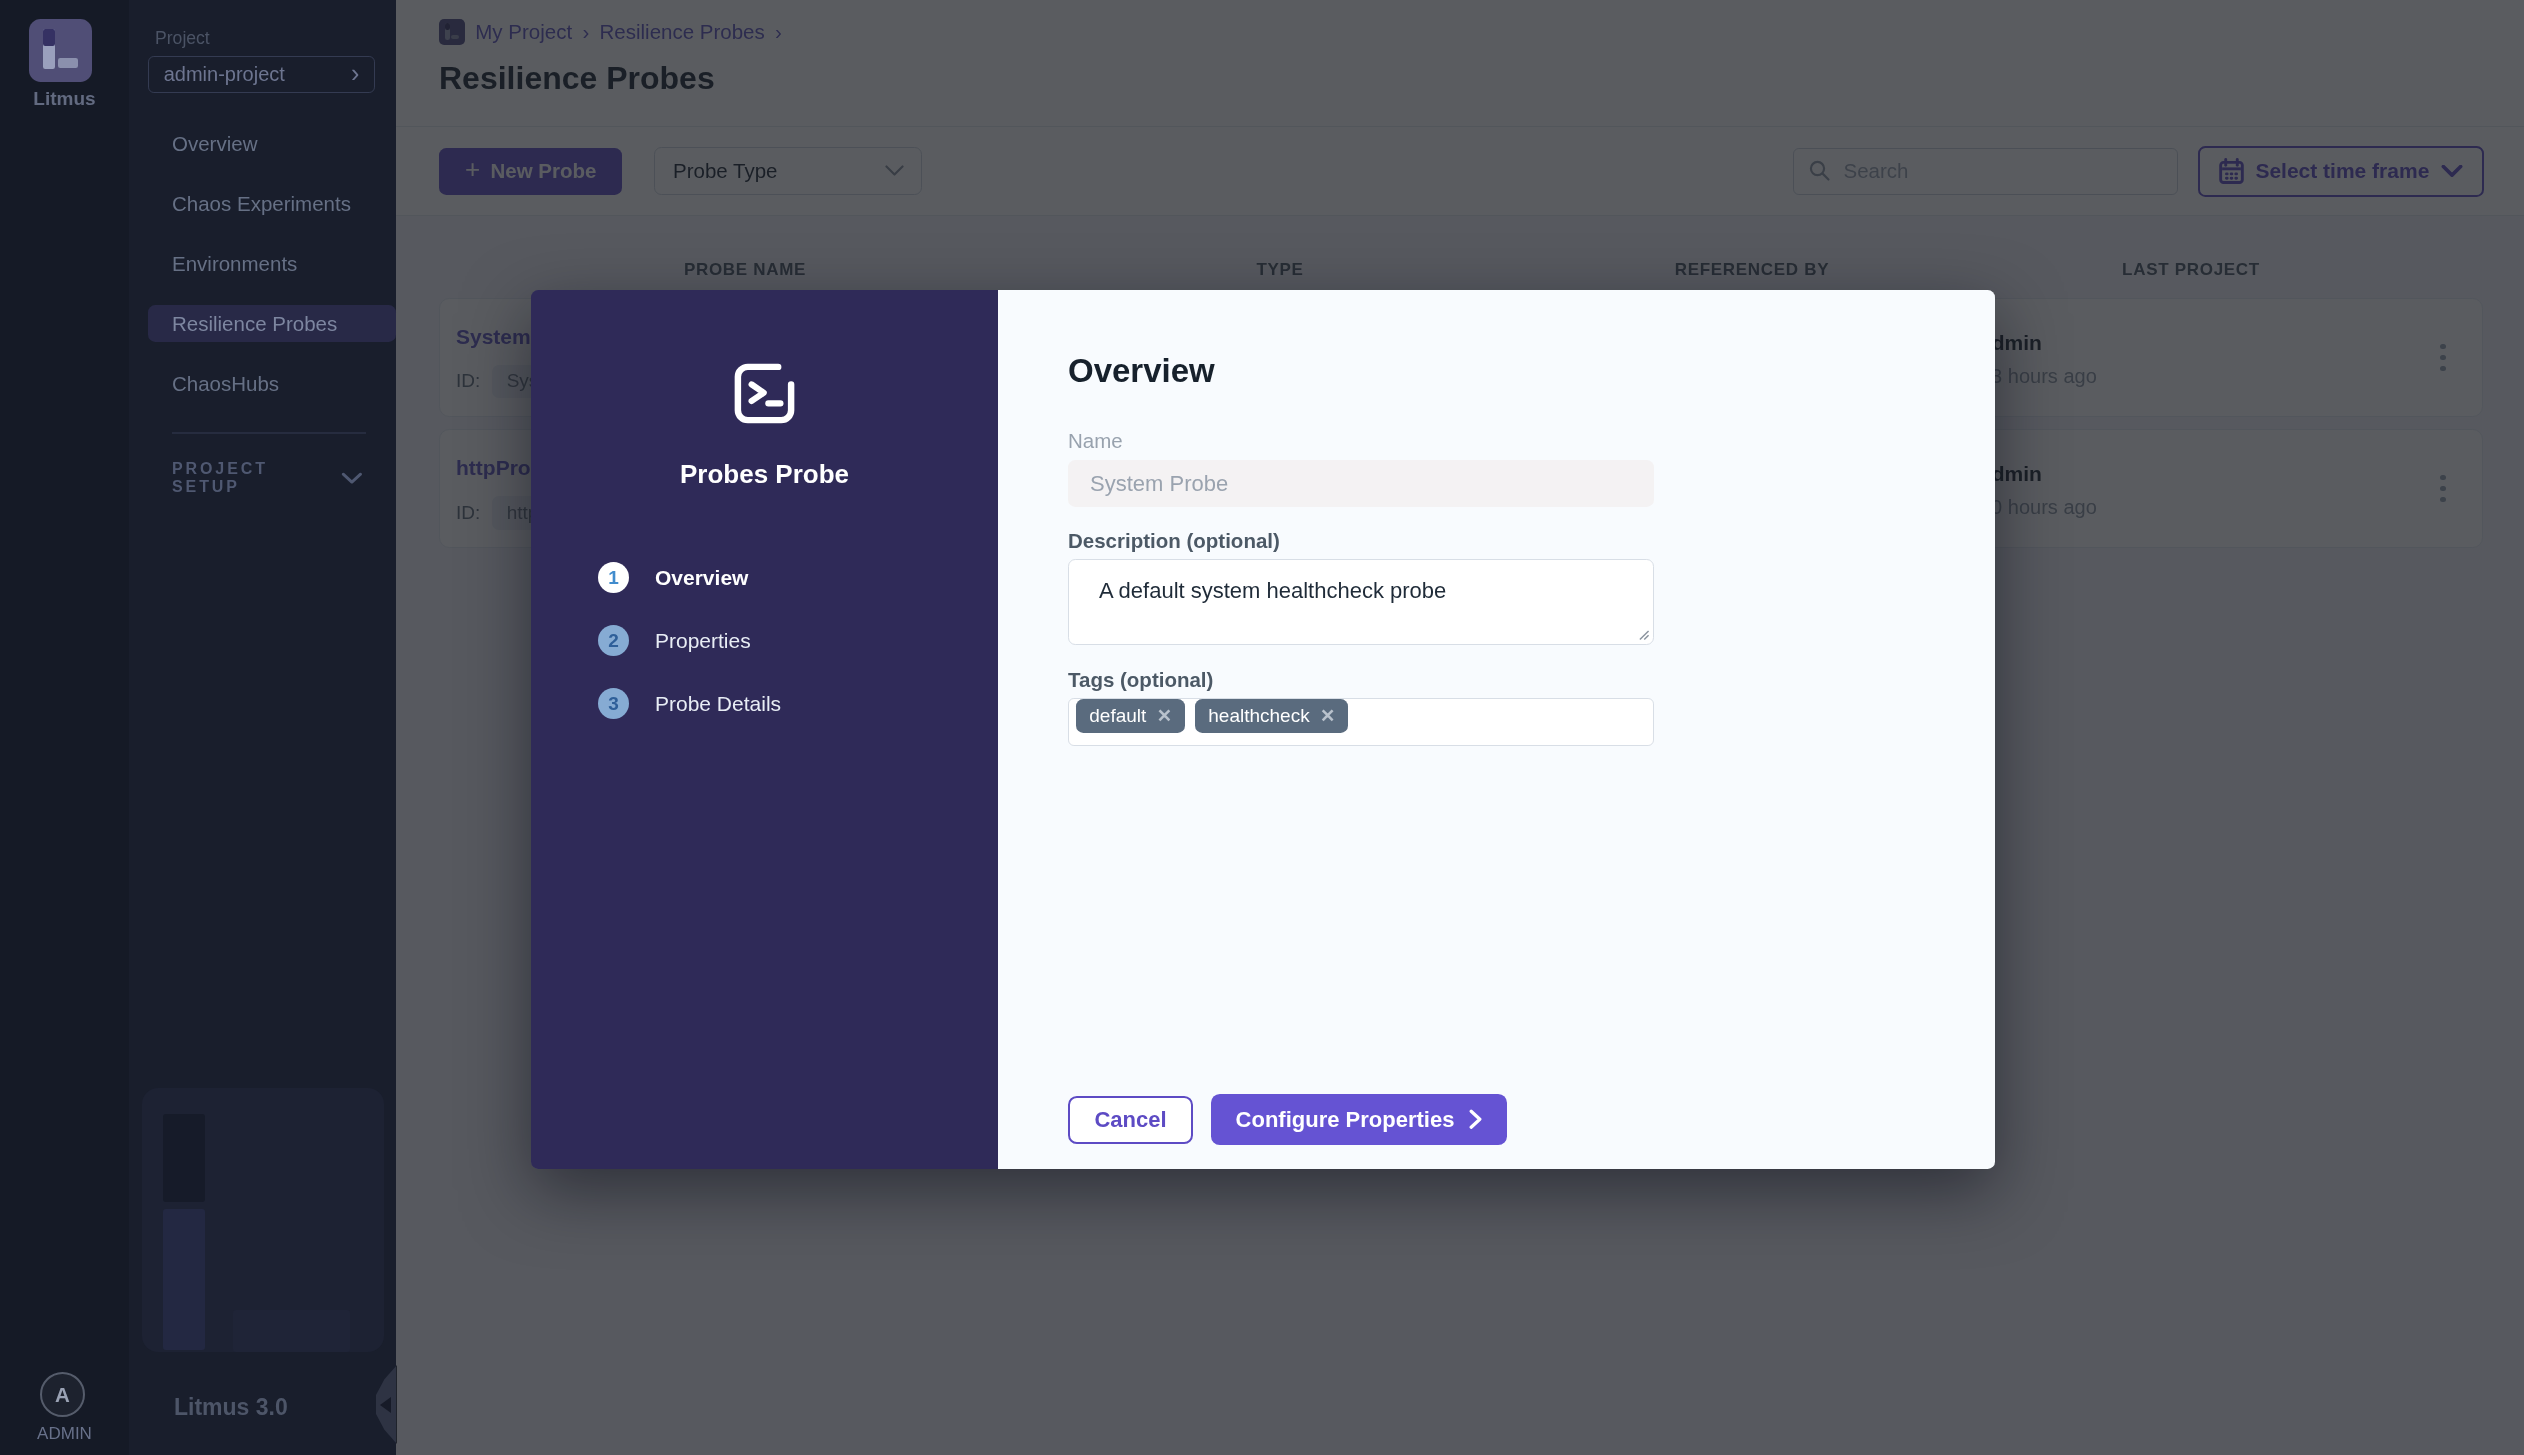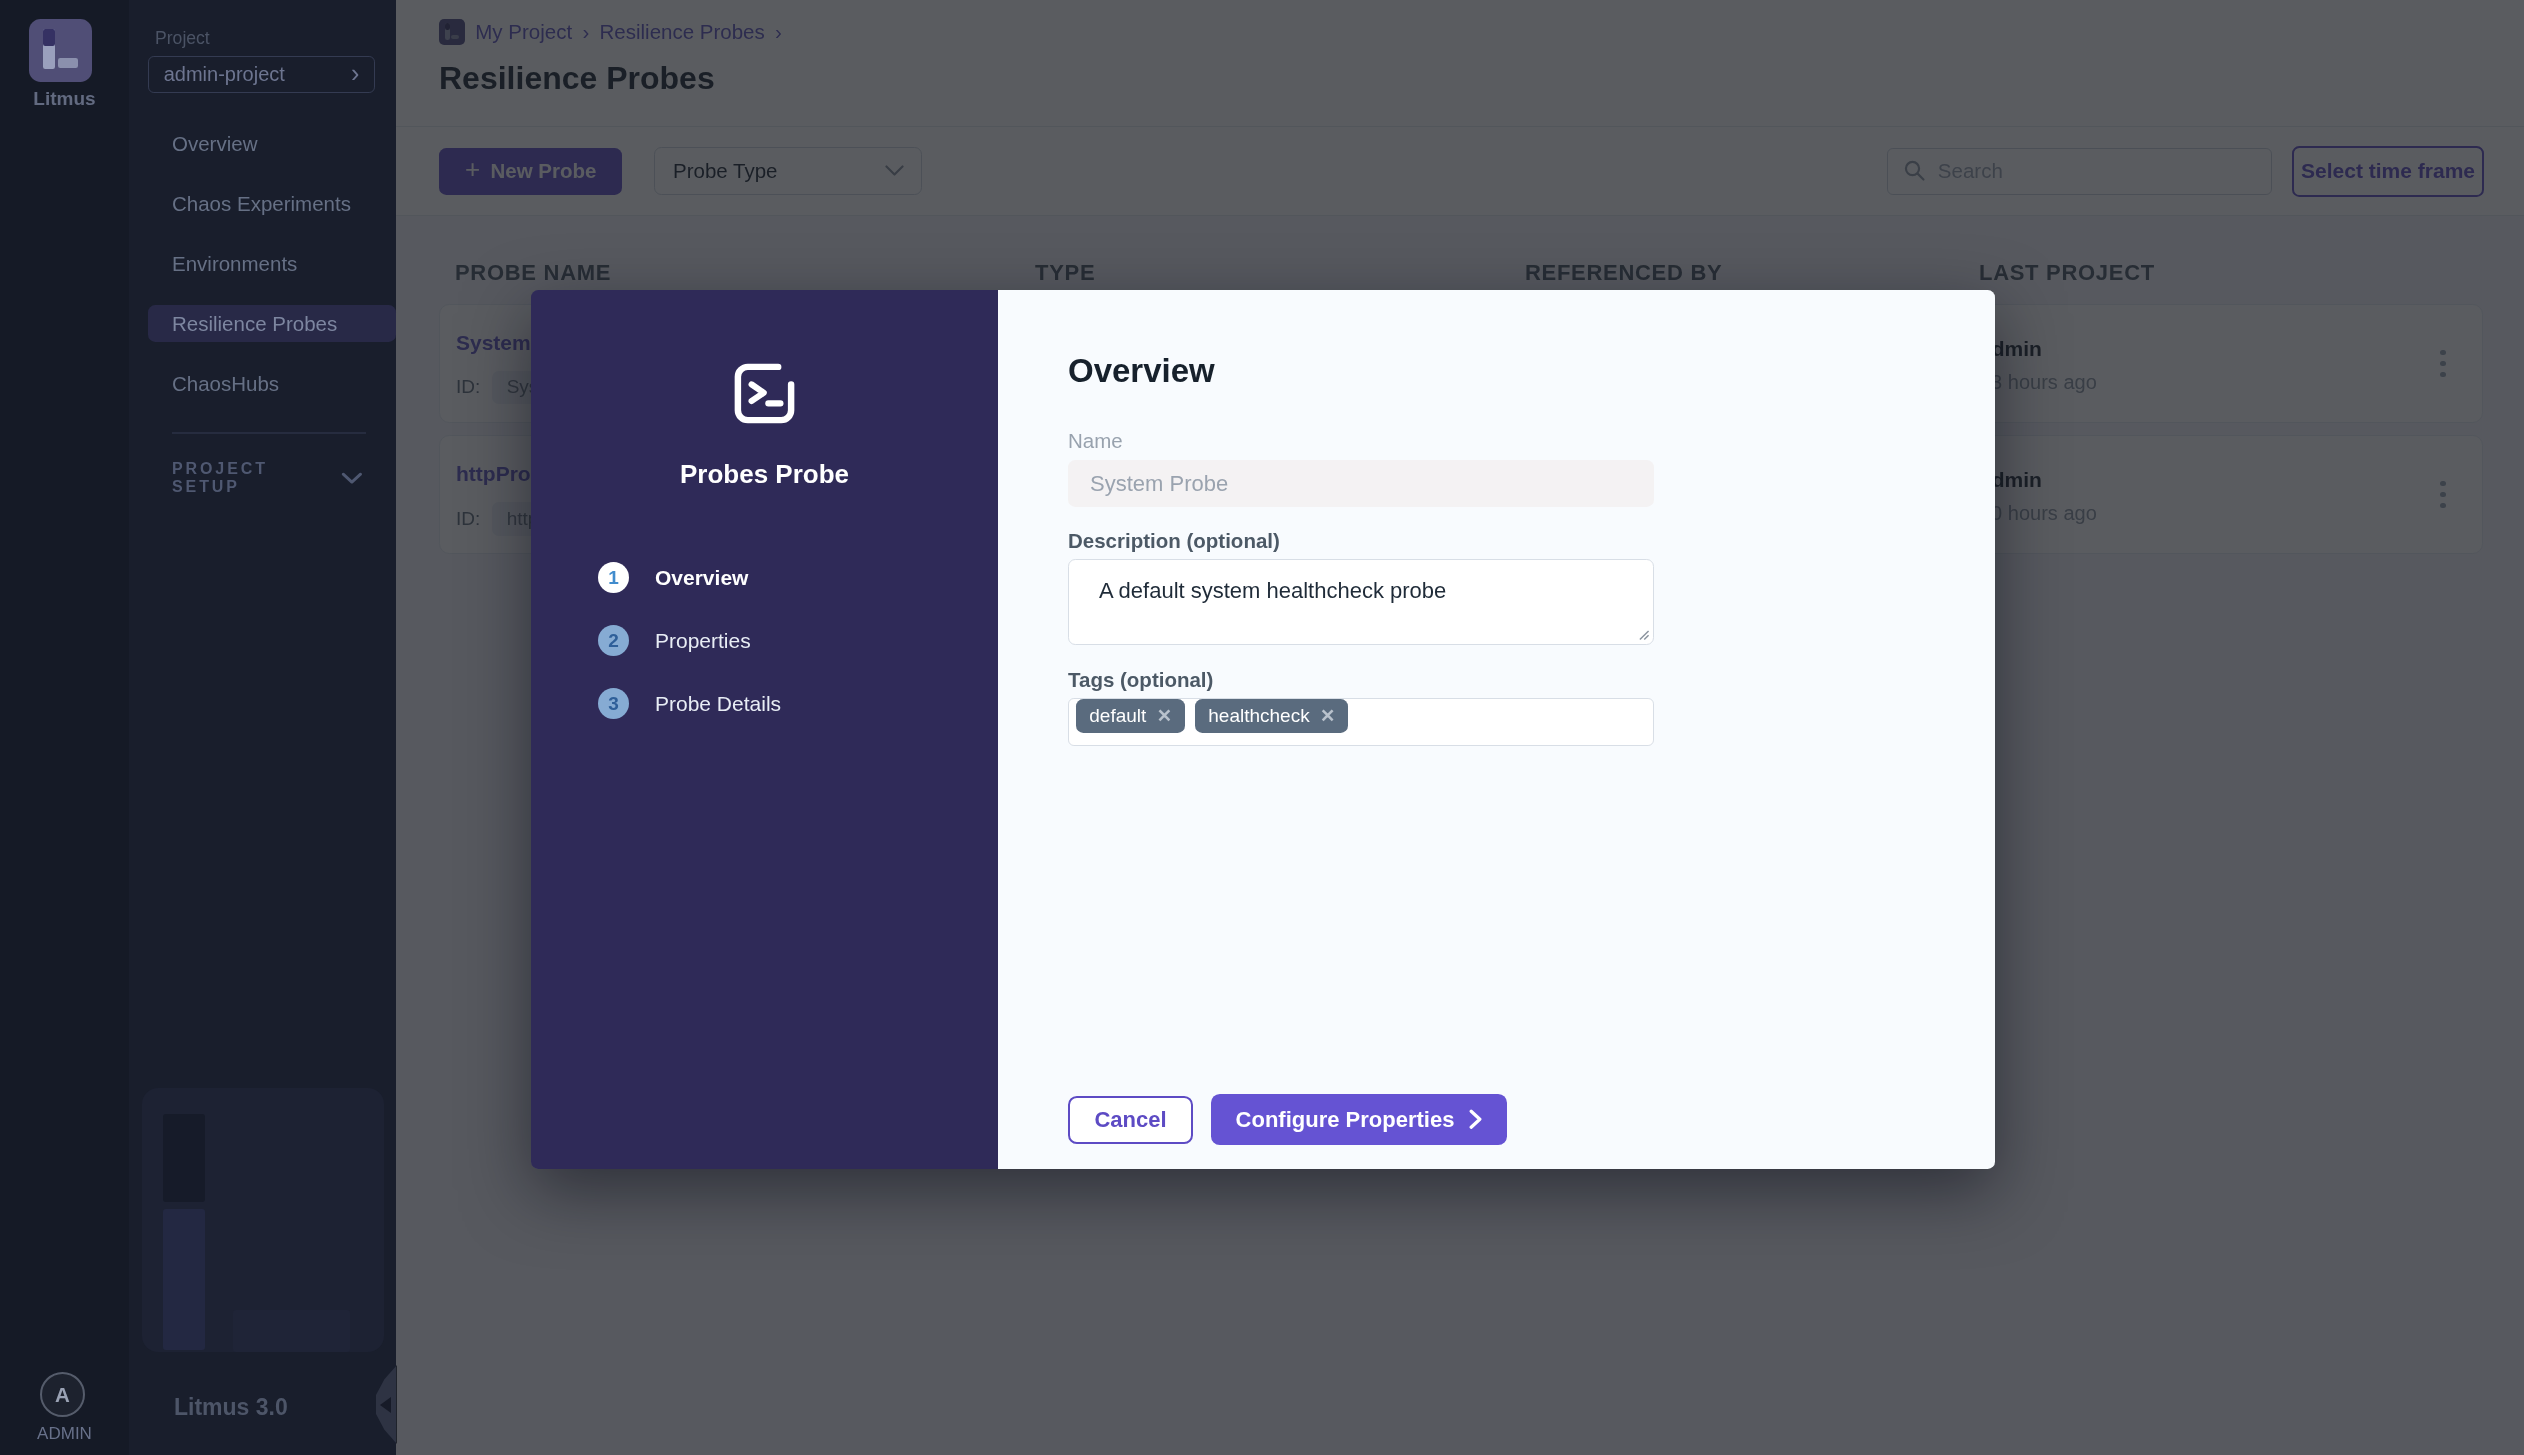--- a/index.html
+++ b/index.html
@@ -56,24 +56,24 @@
   .btn-new .plus { font-size:26px; font-weight:400; margin-top:-2.2px; }
   .select-box { margin-left:32px; width:268px; height:48px; border:1.5px solid #ccd4de; border-radius:7.3px; background:#fff;
                 display:flex; align-items:center; padding:0 17.6px; font-size:20.5px; color:#1b2633; }
   .select-box .grow { flex:1; }
   .search-box { margin-left:auto; width:385px; height:47px; border:1.5px solid #c9d1dc; border-radius:5.9px; background:#fff;
                 display:flex; align-items:center; padding:0 14.7px; gap:11.7px; }
   .search-box input { border:none; outline:none; flex:1; font-size:20.5px; color:#3c4856; font-family:inherit; background:transparent; }
   .search-box input::placeholder { color:#98a2b1; }
   .btn-timeframe { margin-left:20px; height:51px; background:#fff; border:2.2px solid #5d4bc4; border-radius:7.3px;
                    color:#5d4bc4; font-size:21px; font-weight:700; display:flex; align-items:center; gap:11.7px;
-                   padding:0 7px; font-family:inherit;flex-direction:column; }
+                   padding:0 19px; font-family:inherit; }
   .table-wrap { margin:0 41px 0 43px; }
   .thead { display:grid; grid-template-columns:580px 490px 454px 424px 1fr; padding:44px 0 17.6px 16px; }
-  .th { font-size:22px; font-weight:700; letter-spacing:0.7px; color:#4a5664; }
+  .th { font-size:17px; font-weight:700; letter-spacing:0.7px; color:#4a5664;text-align:center; }
   .row-card { display:grid; grid-template-columns:580px 490px 454px 424px 1fr; background:#fff; border:1.5px solid #e2e8f0;
               border-radius:10.3px; height:119px; margin-bottom:12.5px; padding-left:16px; position:relative; }
   .cell-name { padding-top:26px; }
   .probe-link { font-size:21px; font-weight:700; color:#5d54c0; }
   .id-row { margin-top:16px; display:flex; align-items:center; gap:11.7px; font-size:19px; color:#5f6b79; }
   .id-pill { background:#edf1f6; border-radius:6.6px; padding:5.9px 14.7px; color:#6b7785; font-size:19px; }
   .cell-mod { padding-top:32px; }
   .mod-by { font-size:21px; font-weight:700; color:#1d2835; }
   .mod-at { margin-top:10.3px; font-size:20px; color:#8a95a3; }
   .kebab { align-self:center; justify-self:center; display:flex; flex-direction:column; gap:5.9px; padding:7.3px; }

